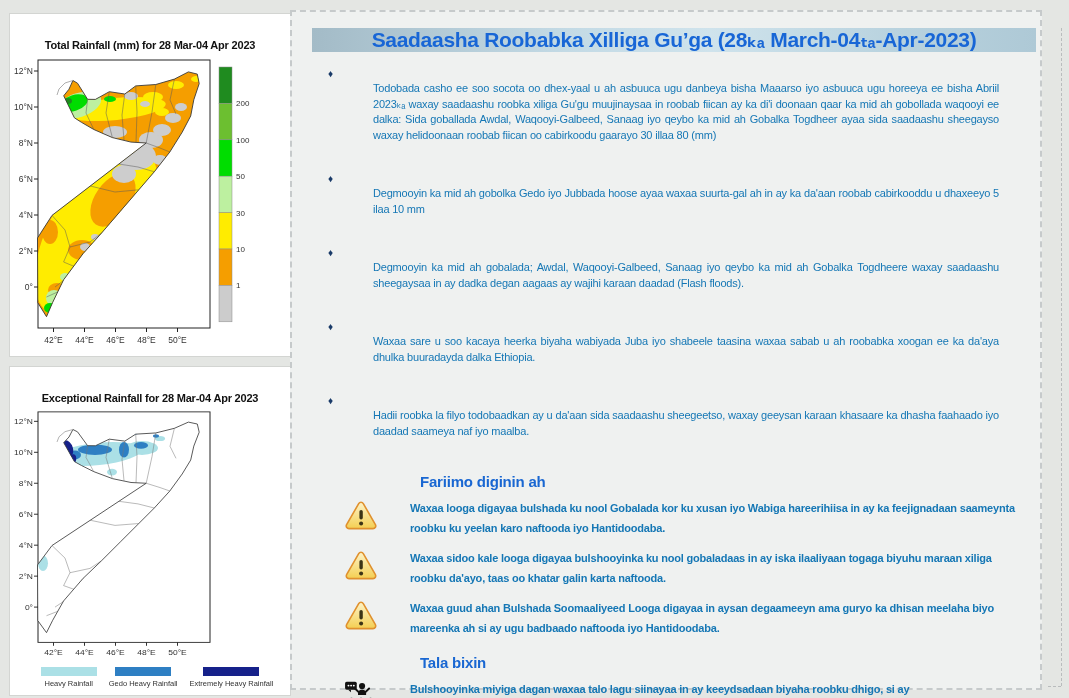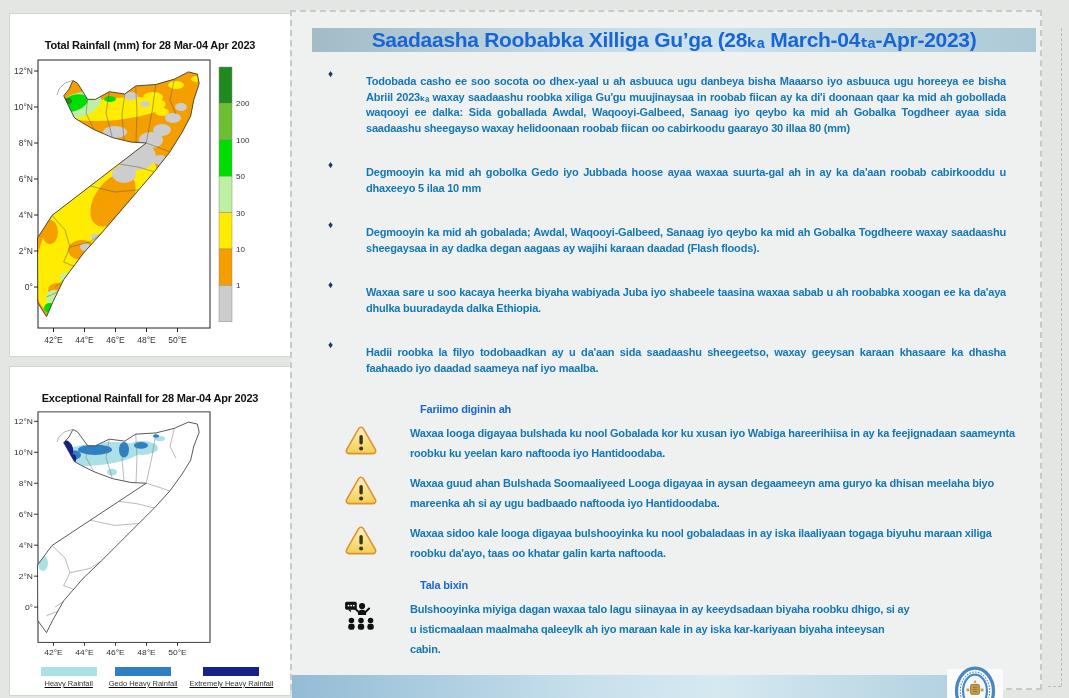--- a/index.html
+++ b/index.html
@@ -17,21 +17,21 @@
     background:#ffffff;border:1px solid #d3d5d2;
     width:280px;margin-bottom:9px;padding-top:22px;
   }
   .map-title{
     font-size:11px;font-weight:bold;color:#111;
     text-align:center;letter-spacing:-0.2px;margin:3px 0 1px 0;
   }
   svg text.tk{font-size:8.5px;fill:#333;font-family:"Liberation Sans","DejaVu Sans",sans-serif;}
   svg text.cb{font-size:8px;fill:#333;font-family:"Liberation Sans","DejaVu Sans",sans-serif;}
   .map-legend{display:flex;justify-content:center;gap:12px;margin:0 0 7px 14px;}
-  .map-legend .leg-item{display:flex;flex-direction:column;align-items:center;text-decoration:underline;}
+  .map-legend .leg-item{display:flex;flex-direction:column;align-items:center;}
   .map-legend .sw{width:56px;height:9px;}
   .map-legend .leg-label{font-size:7.5px;color:#333;margin-top:3px;white-space:nowrap;}
 
   
   .right-panel{
     position:absolute;left:290px;top:10px;width:752px;height:680px;
     background:#eff1f0;border:2px dashed #c6cacb;box-sizing:border-box;
     display:flex;flex-direction:column;
   }
   .header-bar{
@@ -41,25 +41,25 @@
   }
   .header-title{
     font-size:21px;font-weight:bold;color:#1866d6;letter-spacing:-0.3px;white-space:nowrap;
   }
   .bullets{margin:14px 26px 0 36px;}
   .bullet{display:flex;margin-bottom:13px;}
   .bullet .diamond{
     flex:0 0 30px;color:#1a3b69;font-size:10px;line-height:16px;text-align:left;
   }
   .bullet p{
-    margin:8px;flex:1;font-size:11px;line-height:15.5px;font-weight:bold;
+    margin:15px;flex:1;font-size:11px;line-height:15.5px;font-weight:normal;
     color:#1577b5;letter-spacing:-0.2px;text-align:justify;
   }
   .section-heading{
-    margin:6px 0 8px 128px;font-size:11px;font-weight:bold;color:#1967d2;letter-spacing:-0.2px;
+    margin:6px 0 8px 128px;font-size:15px;font-weight:bold;color:#1967d2;letter-spacing:-0.2px;
   }
   .notice{display:flex;margin:0 0 10px 52px;align-items:flex-start;}
   .notice .nicon{flex:0 0 36px;margin-right:30px;margin-top:2px;}
   .notice p{
     margin:0;width:620px;font-size:11px;line-height:20px;font-weight:bold;
     color:#1577b5;letter-spacing:-0.2px;
   }
   .advice p{width:505px;}
   
   .footer-row{margin-top:auto;display:flex;align-items:stretch;height:44px;}
@@ -323,32 +323,32 @@
     </div>
 
     <div class="notice">
       <span class="nicon">
         <svg width="34" height="30" viewBox="0 0 34 30">
           <path d="M14.7,3.6 L2.6,24.6 c-1,1.8 0.3,4 2.4,4 h24 c2.1,0 3.4,-2.2 2.4,-4 L19.3,3.6 c-1,-1.8 -3.6,-1.8 -4.6,0 Z" fill="url(#wg1)" stroke="#e0912e" stroke-width="1.6"></path>
           <rect x="15.4" y="10" width="3.4" height="9.5" rx="1.7" fill="#3c3416"></rect>
           <circle cx="17.1" cy="23.6" r="2" fill="#3c3416"></circle>
         </svg>
       </span>
-      <p>Waxaa guud ahan Bulshada Soomaaliyeed Looga digayaa in aysan degaameeyn ama guryo ka dhisan meelaha biyo mareenka ah si ay ugu badbaado naftooda iyo Hantidoodaba.</p>
+      <p>Waxaa sidoo kale looga digayaa bulshooyinka ku nool gobaladaas in ay iska ilaaliyaan togaga biyuhu maraan xiliga roobku da'ayo, taas oo khatar galin karta naftooda.</p>
     </div>
 
     <div class="notice">
       <span class="nicon">
         <svg width="34" height="30" viewBox="0 0 34 30">
           <path d="M14.7,3.6 L2.6,24.6 c-1,1.8 0.3,4 2.4,4 h24 c2.1,0 3.4,-2.2 2.4,-4 L19.3,3.6 c-1,-1.8 -3.6,-1.8 -4.6,0 Z" fill="url(#wg1)" stroke="#e0912e" stroke-width="1.6"></path>
           <rect x="15.4" y="10" width="3.4" height="9.5" rx="1.7" fill="#3c3416"></rect>
           <circle cx="17.1" cy="23.6" r="2" fill="#3c3416"></circle>
         </svg>
       </span>
-      <p>Waxaa sidoo kale looga digayaa bulshooyinka ku nool gobaladaas in ay iska ilaaliyaan togaga biyuhu maraan xiliga roobku da'ayo, taas oo khatar galin karta naftooda.</p>
+      <p>Waxaa guud ahan Bulshada Soomaaliyeed Looga digayaa in aysan degaameeyn ama guryo ka dhisan meelaha biyo mareenka ah si ay ugu badbaado naftooda iyo Hantidoodaba.</p>
     </div>
 
 
     <div class="section-heading">Tala bixin</div>
 
     <div class="notice advice">
       <span class="nicon">
         <svg width="34" height="30" viewBox="0 0 32 27">
           <g fill="#111">
             <rect x="1" y="0" width="11" height="7.5" rx="1.5"></rect>

